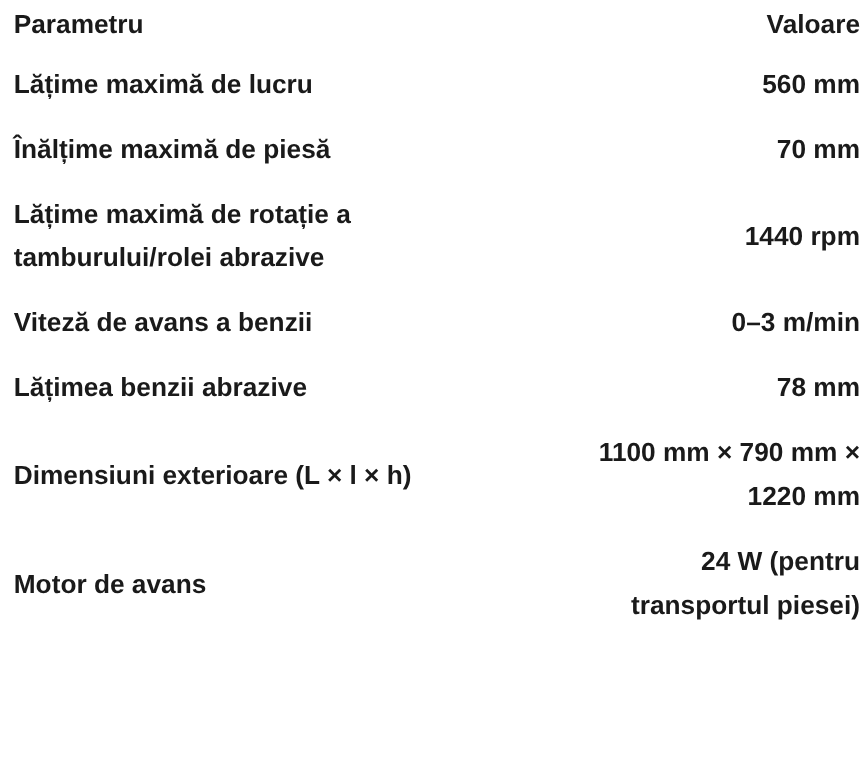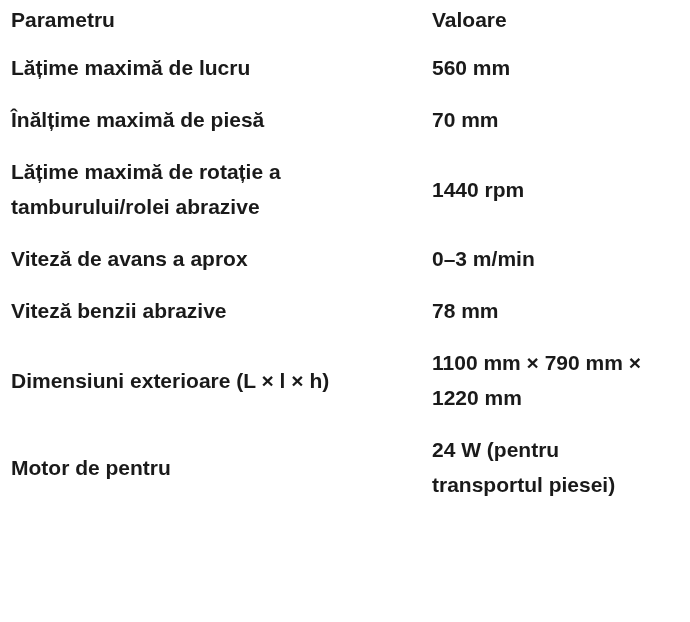--- a/index.html
+++ b/index.html
@@ -36,20 +36,21 @@
     padding-top: 2px;
     padding-bottom: 5px;
   }
   td { font-weight: 700; }
   th.param, td.param {
     padding-left: 11px;
     padding-right: 24px;
   }
   th.value, td.value {
     padding-right: 2px;
+    text-align: right;
   }
 </style>
 </head>
 <body>
 
 <table class="specs">
   <colgroup>
     <col class="c1">
     <col class="c2">
   </colgroup>
@@ -67,31 +68,31 @@
     <tr>
       <td class="param">Înălțime maximă de piesă</td>
       <td class="value">70 mm</td>
     </tr>
     <tr>
       <td class="param">Lățime maximă de rotație a
 tamburului/rolei abrazive</td>
       <td class="value">1440 rpm</td>
     </tr>
     <tr>
-      <td class="param">Viteză de avans a aprox</td>
+      <td class="param">Viteză de avans a benzii</td>
       <td class="value">0–3 m/min</td>
     </tr>
     <tr>
-      <td class="param">Viteză benzii abrazive</td>
+      <td class="param">Lățimea benzii abrazive</td>
       <td class="value">78 mm</td>
     </tr>
     <tr>
       <td class="param">Dimensiuni exterioare (L × l × h)</td>
       <td class="value">1100 mm × 790 mm ×
 1220 mm</td>
     </tr>
     <tr>
-      <td class="param">Motor de pentru</td>
+      <td class="param">Motor de avans</td>
       <td class="value">24 W (pentru
 transportul piesei)</td>
     </tr>
   </tbody>
 </table>
 
 </body></html>

